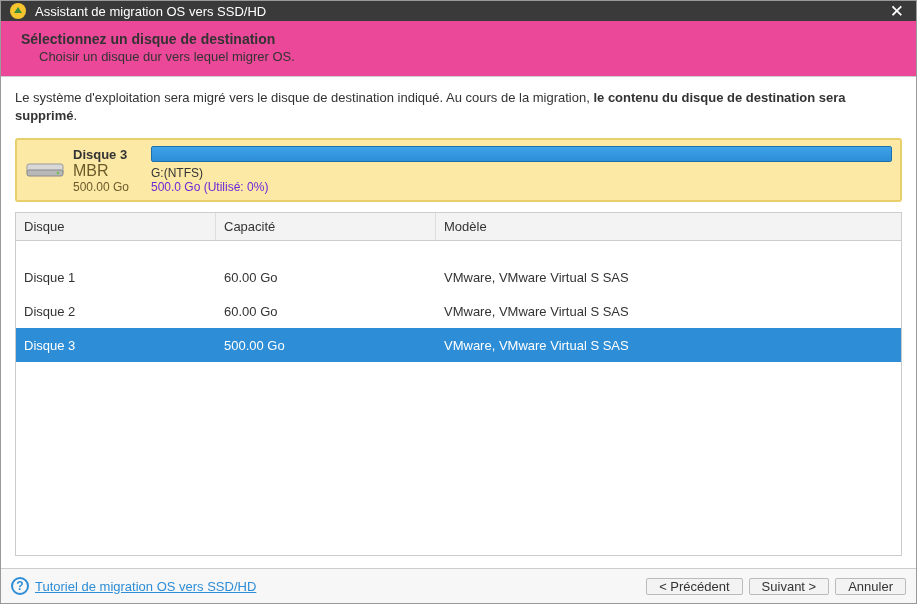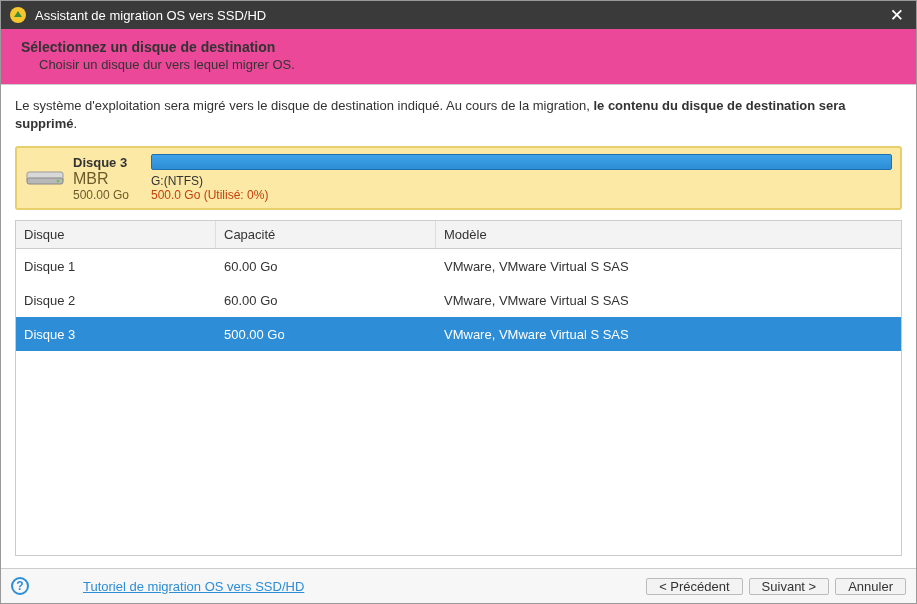--- a/index.html
+++ b/index.html
@@ -11,21 +11,21 @@
     background: #fff;
     width: 917px;
     height: 604px;
     border: 1px solid #999;
     display: flex;
     flex-direction: column;
   }
   .titlebar {
     background: #3a3a3a;
     color: #fff;
-    height: 28px;
+    height: 20px;
     display: flex;
     align-items: center;
     padding: 4px 8px;
     font-size: 13px;
   }
   .titlebar .logo {
     width: 18px;
     height: 18px;
     margin-right: 8px;
     display: flex;
@@ -101,28 +101,29 @@
     justify-content: center;
   }
   .disk-bar {
     height: 16px;
     background: linear-gradient(#3fa3e8, #2d8dd6);
     border: 1px solid #1e6fab;
     border-radius: 2px;
     margin-bottom: 4px;
   }
   .disk-bar-label { font-size: 12px; color: #333; }
-  .disk-bar-usage { font-size: 12px; color: #c2410c; }
+  .disk-bar-usage { font-size: 12px; color: #6d28d9; }
   .table {
     flex: 1;
     border: 1px solid #ccc;
     display: flex;
     flex-direction: column;
     overflow: hidden;
     background: #fff;
+    gap: 19px;
   }
   .thead {
     display: flex;
     background: #f3f3f3;
     border-bottom: 1px solid #ccc;
     font-size: 13px;
     color: #333;
   }
   .th, .td {
     padding: 6px 8px;
@@ -163,21 +164,20 @@
     display: inline-flex;
     align-items: center;
     justify-content: center;
     margin-right: 6px;
   }
   .help-link {
     color: #2d8dd6;
     text-decoration: underline;
     cursor: pointer;
     font-size: 13px;
-    margin-left: 48px;
   }
   .footer-spacer { flex: 1; }
   .btn {
     background: #f3f3f3;
     border: 1px solid #bbb;
     padding: 0 12px;
     margin-left: 6px;
     font-size: 13px;
     color: #333;
     cursor: pointer;

